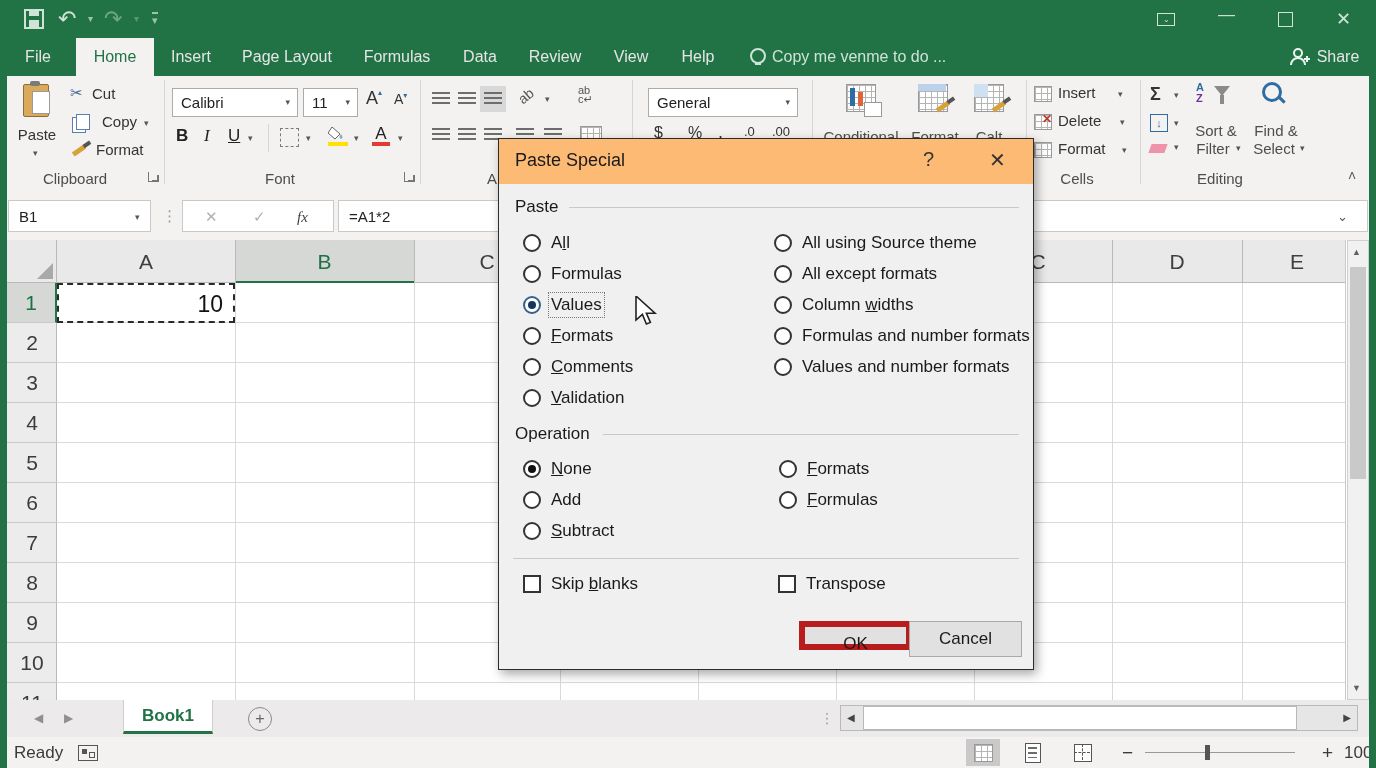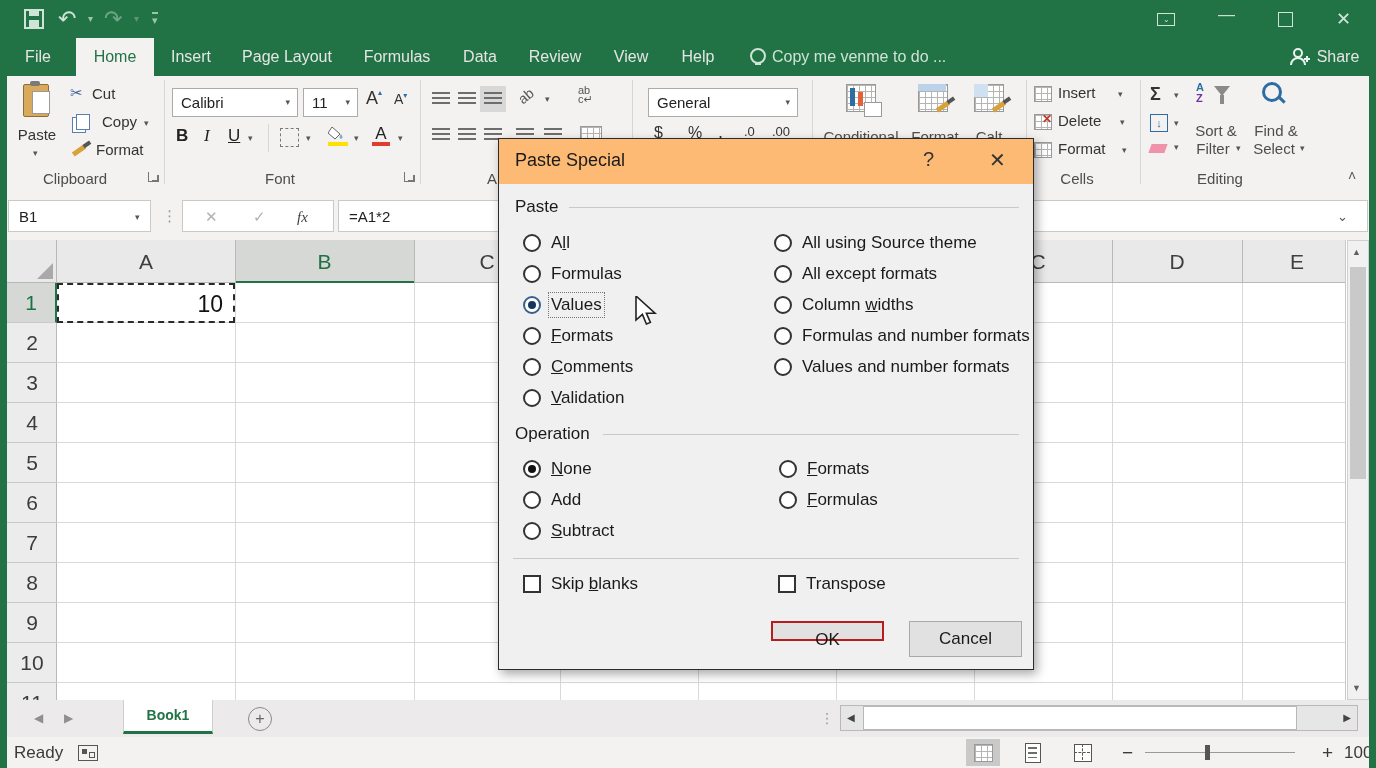--- a/index.html
+++ b/index.html
@@ -348,21 +348,21 @@
       <span class="ab" style="left:4px;top:6px;font-size:9px;color:#606060">▲</span>
       <div class="ab" style="left:2px;top:26px;width:16px;height:212px;background:#c9c9c9"></div>
       <span class="ab" style="left:4px;bottom:6px;font-size:9px;color:#606060">▼</span>
     </div>
   </div>
 
   <div class="ab sheetbar">
     <span class="ab navarrow" style="left:34px">◀</span>
     <span class="ab navarrow" style="left:64px">▶</span>
     <div class="ab" style="left:123px;top:0;width:90px;height:34px;background:#fff;border-left:1px solid #cfcfcf;border-right:1px solid #cfcfcf;border-bottom:3px solid #217346;box-sizing:border-box;text-align:center">
-      <span style="color:#217346;font-weight:bold;font-size:14px;line-height:31px">Book1</span>
+      <span style="color:#217346;font-weight:bold;font-size:17px;line-height:31px">Book1</span>
     </div>
     <div class="ab" style="left:248px;top:7px;width:22px;height:22px;border:1px solid #8a8a8a;border-radius:50%;text-align:center;color:#666;font-size:16px;line-height:21px"><span>+</span></div>
     <span class="ab" style="left:820px;top:0;color:#9a9a9a;font-size:14px;line-height:37px">⋮</span>
     <div class="ab" style="left:840px;top:5px;width:518px;height:26px;background:#e6e6e6;border:1px solid #b9b9b9;box-sizing:border-box">
       <span class="ab" style="left:6px;top:0;font-size:10px;color:#444;line-height:24px">◀</span>
       <div class="ab" style="left:22px;top:0;width:434px;height:24px;background:#fff;border:1px solid #b9b9b9;box-sizing:border-box"></div>
       <span class="ab" style="right:6px;top:0;font-size:10px;color:#444;line-height:24px">▶</span>
     </div>
   </div>
 
@@ -480,21 +480,21 @@
 
     <div class="ab rrow" style="left:24px;top:433px">
       <span class="chk"></span>
       <span class="dlg-txt">Skip <u>b</u>lanks</span>
     </div>
     <div class="ab rrow" style="left:279px;top:433px">
       <span class="chk"></span>
       <span class="dlg-txt">Transpose</span>
     </div>
 
-    <div class="ab btn" style="left:272px;top:482px;width:113px;height:20px;border:2px solid #b91c1c">OK</div>
+    <div class="ab btn" style="left:300px;top:482px;width:113px;height:29px;border:6px solid #b91c1c">OK</div>
     <div class="ab btn" style="left:410px;top:482px;width:113px;height:36px;border:1px solid #a9a9a9">Cancel</div>
   </div>
 
   <svg class="ab" style="left:634px;top:296px;z-index:50" width="26" height="30" viewBox="0 0 13 15">
     <path d="M1 0 L1 12 L4.2 9.2 L6.2 14 L8.2 13.2 L6.2 8.6 L10.5 8.6 Z" fill="#fff" stroke="#222" stroke-width="0.8"></path>
   </svg>
 
 </div>
 
 </body></html>

